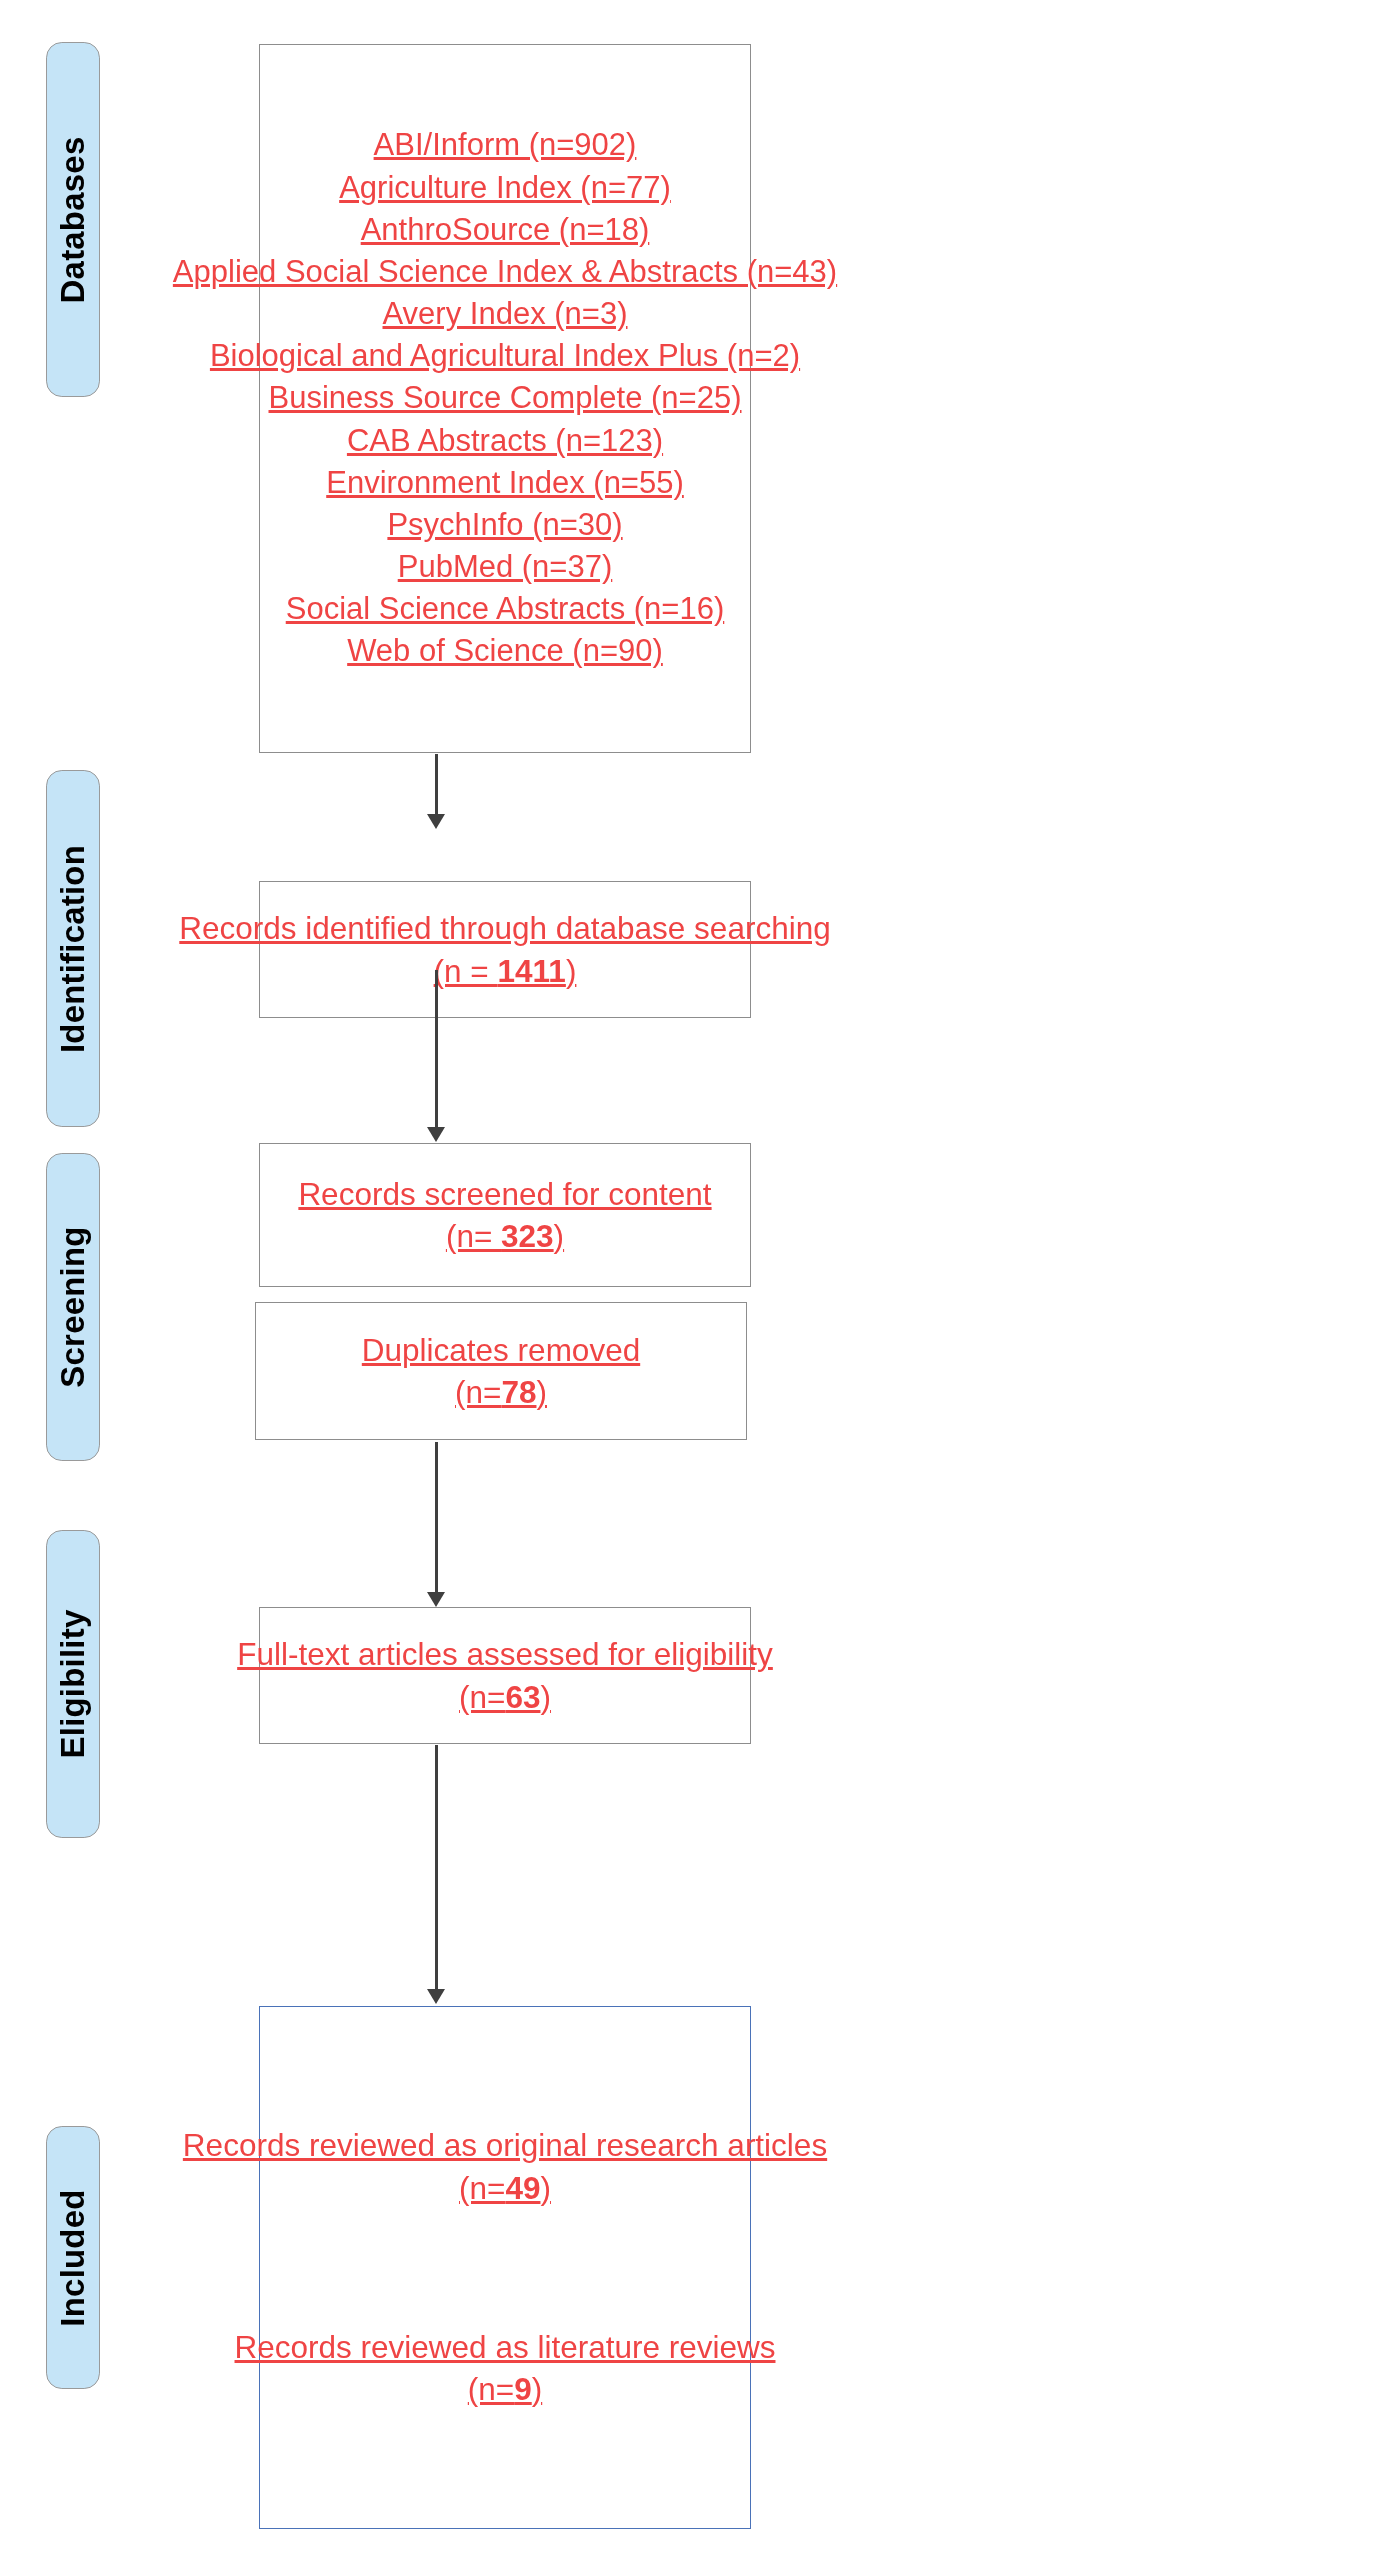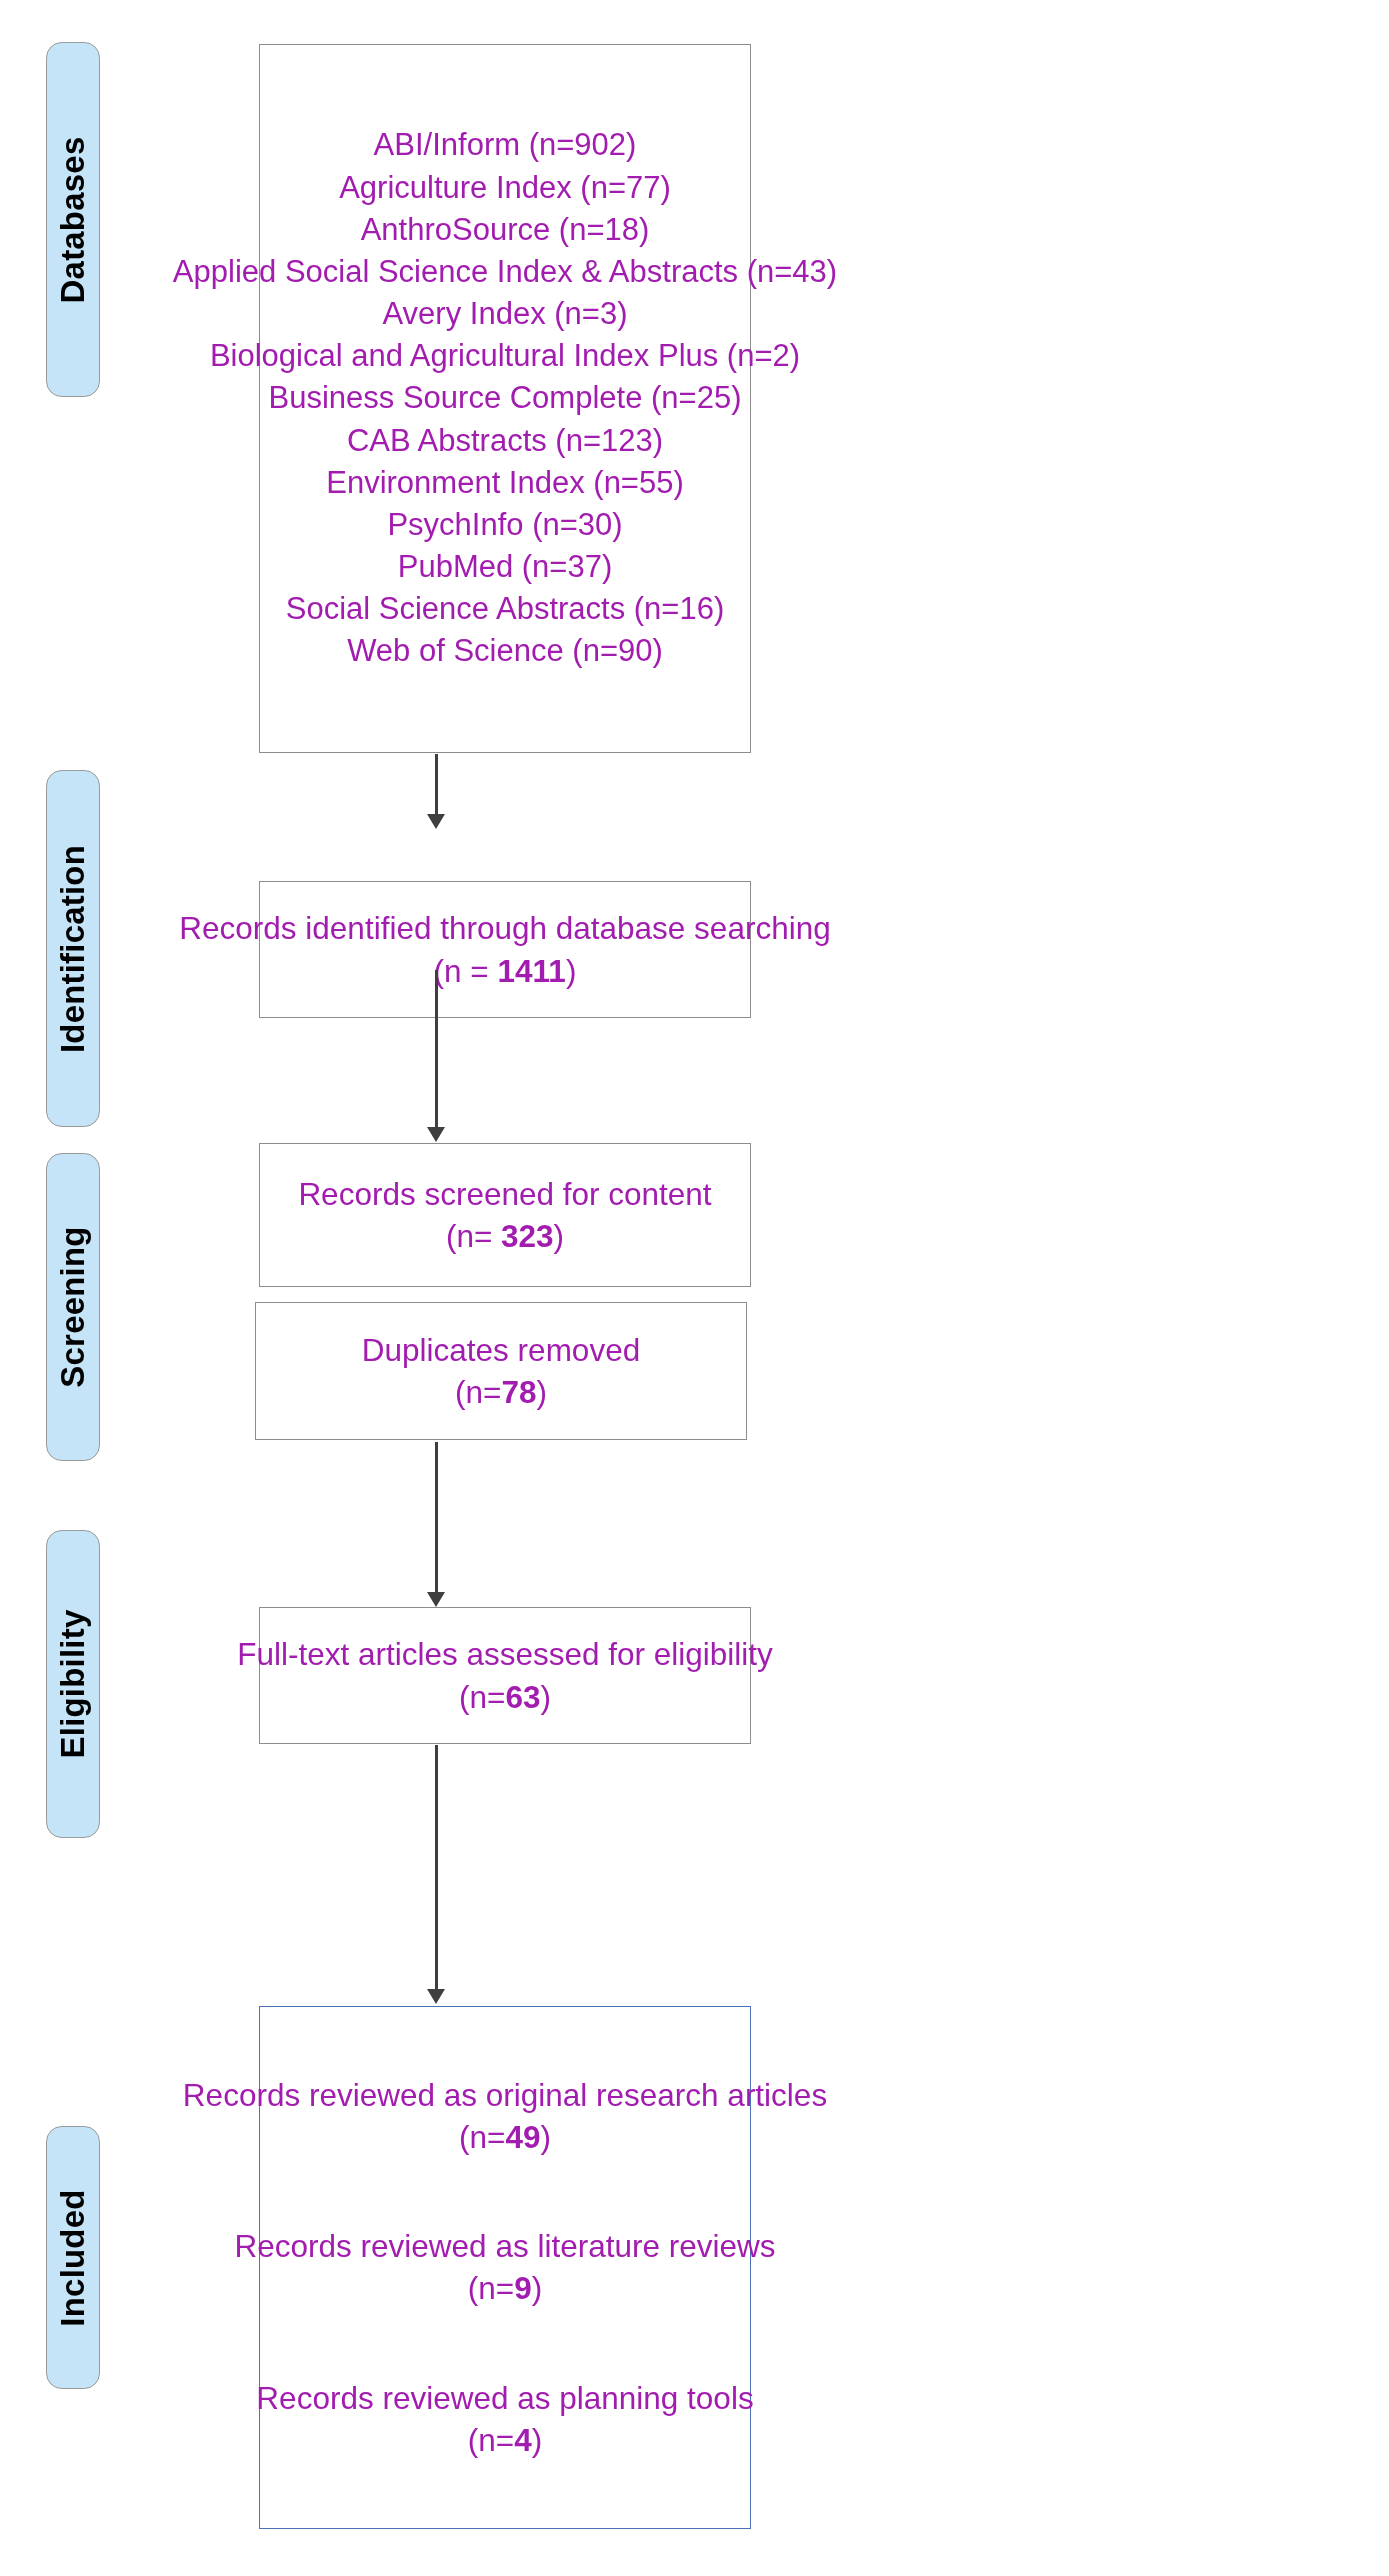--- a/index.html
+++ b/index.html
@@ -50,22 +50,23 @@
     align-items: center;
     justify-content: center;
     text-align: center;
   }
   .flow-box.accent {
     border: 1.8px solid #4a72b8;
   }
   .box-line {
     font-size: 31.5px;
     line-height: 1.34;
-    color: #a21caf;
+    color: #ef4444;
     white-space: nowrap;
+    text-decoration: underline;
   }
   .box-line.list-line {
     font-size: 31px;
     line-height: 1.36;
   }
   .box-line b { font-weight: bold; }
 
   .group-block {
     display: flex;
     flex-direction: column;
@@ -195,23 +196,17 @@
       </div>
     </div>
 
     <div class="group-block">
       <div class="box-line">Records reviewed as literature reviews</div>
       <div class="box-line">
         <span>(n=</span><b>9</b><span>)</span>
       </div>
     </div>
 
-    <div class="group-block">
-      <div class="box-line">Records reviewed as planning tools</div>
-      <div class="box-line">
-        <span>(n=</span><b>4</b><span>)</span>
-      </div>
-    </div>
 
   </div>
 
 </div>
 
 
 </body></html>

